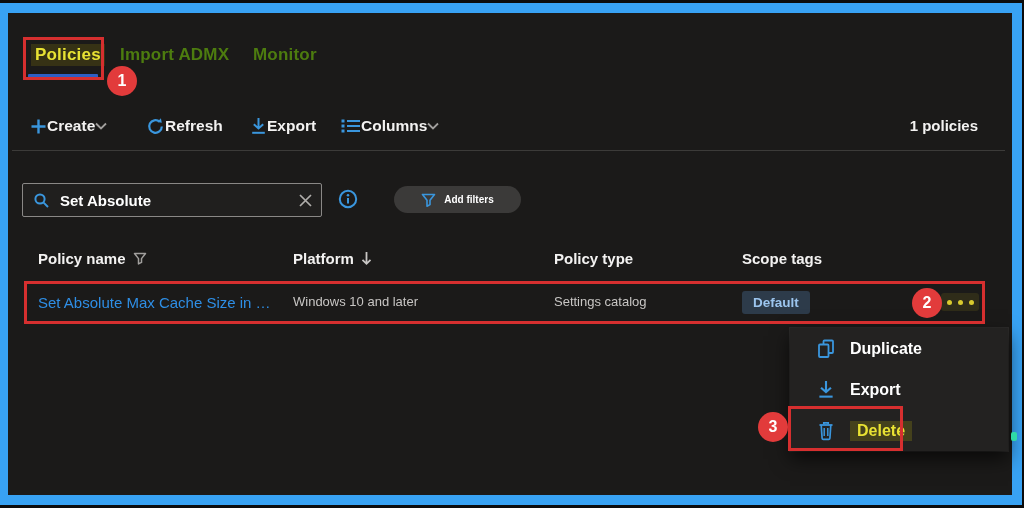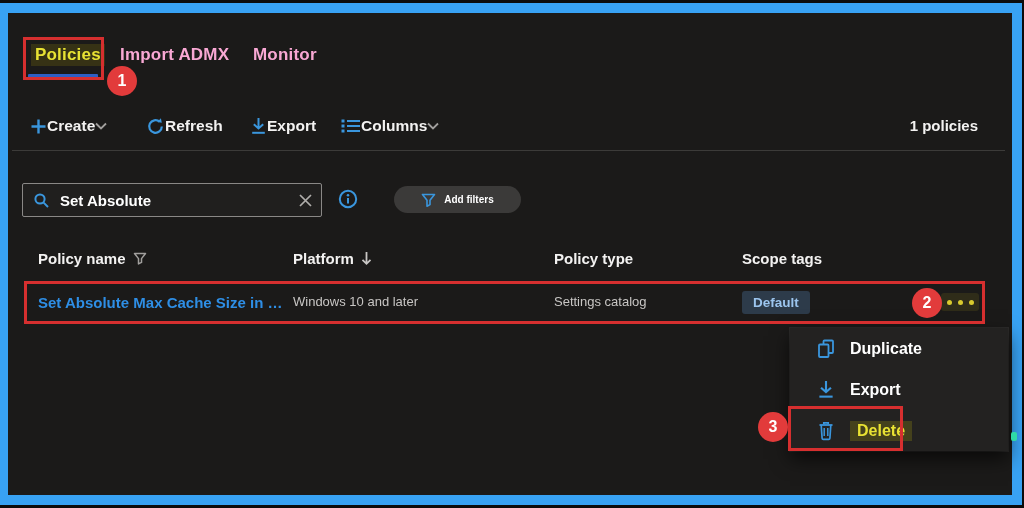--- a/index.html
+++ b/index.html
@@ -12,21 +12,21 @@
   .abs{position:absolute;}
   #frame{
     position:absolute;left:0;top:3px;right:2px;bottom:3px;
     background:var(--frame-blue,#38a2f3);
   }
   #app{
     position:absolute;left:8px;top:13px;right:12px;bottom:13px;
     background:var(--page-bg,#1b1a19);
   }
   
-  .tab{font-size:17px;font-weight:700;color:#f9a8d4;letter-spacing:.2px;cursor:pointer;}
+  .tab{font-size:17px;font-weight:700;color:#4d7c0f;letter-spacing:.2px;cursor:pointer;}
   .tab.selected{
     color:var(--highlight-yellow,#e8e233);
     background:rgba(125,115,10,.28);
     padding:1px 4px;
   }
   .tab-underline{background:#2e5fc4;height:4px;border-radius:1px;}
   
   .tb-btn{display:inline-flex;align-items:center;color:#f3f2f1;
     font-size:15.5px;font-weight:600;cursor:pointer;white-space:nowrap;}
   .count{color:#f3f2f1;font-size:15px;font-weight:600;}
@@ -44,21 +44,21 @@
   }
   .pill{
     display:inline-flex;align-items:center;gap:8px;justify-content:center;
     background:var(--pill-bg,#3b3a39);border-radius:14px;color:#ffffff;
     font-size:10px;font-weight:600;cursor:pointer;box-sizing:border-box;
   }
   
   .th{display:inline-flex;align-items:center;gap:7px;color:#f3f2f1;
     font-size:15px;font-weight:700;cursor:pointer;}
   .cell{color:var(--text-secondary,#c8c6c4);font-size:13px;}
-  .link{color:var(--link-blue,#2e8ee5);font-size:15px;font-weight:700;cursor:pointer;white-space:nowrap;}
+  .link{color:var(--link-blue,#2e8ee5);font-size:15px;font-weight:400;cursor:pointer;white-space:nowrap;}
   .badge{
     display:inline-block;background:var(--badge-bg,#2d3b4a);
     color:var(--badge-text,#9cc5ee);
     font-size:13.5px;font-weight:600;padding:4px 11px;border-radius:3px;
   }
   .more{
     display:flex;align-items:center;gap:6px;justify-content:center;
     background:rgba(130,120,25,.20);border-radius:3px;cursor:pointer;
   }
   .more b{width:5px;height:5px;border-radius:50%;background:var(--ellipsis-yellow,#d9ca2e);}

